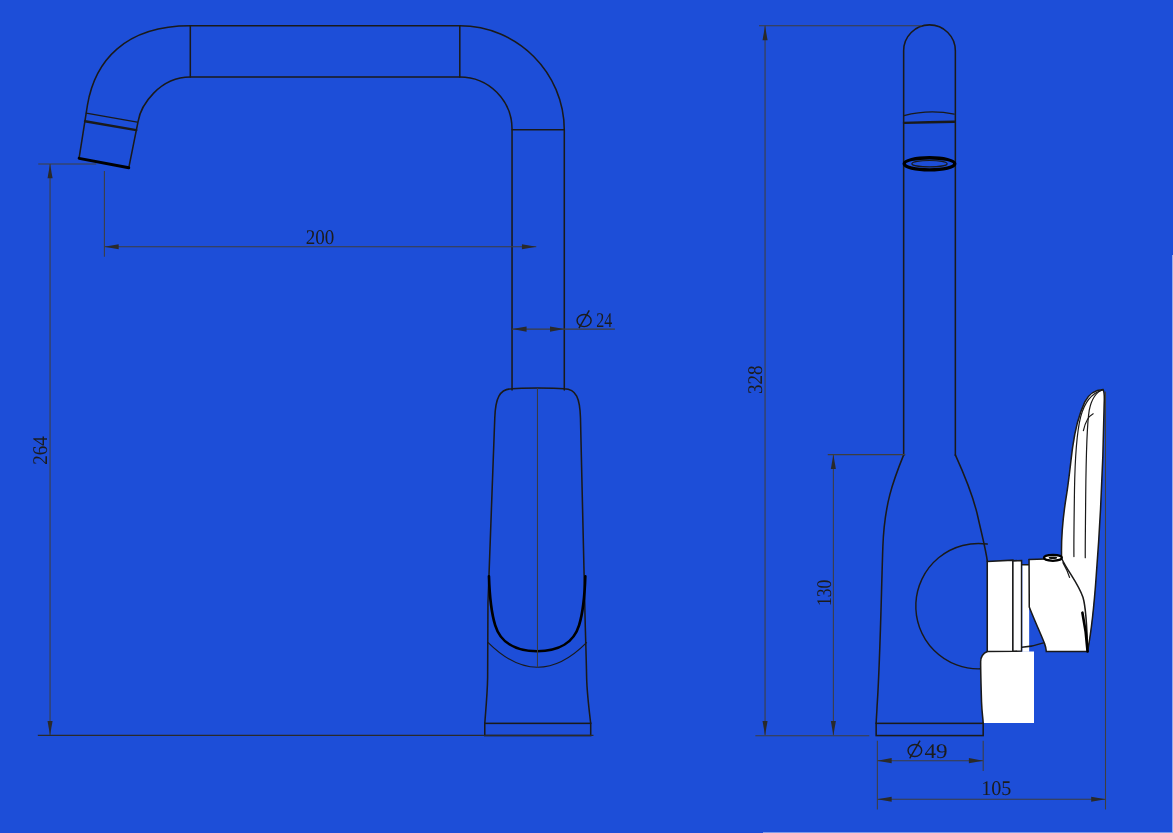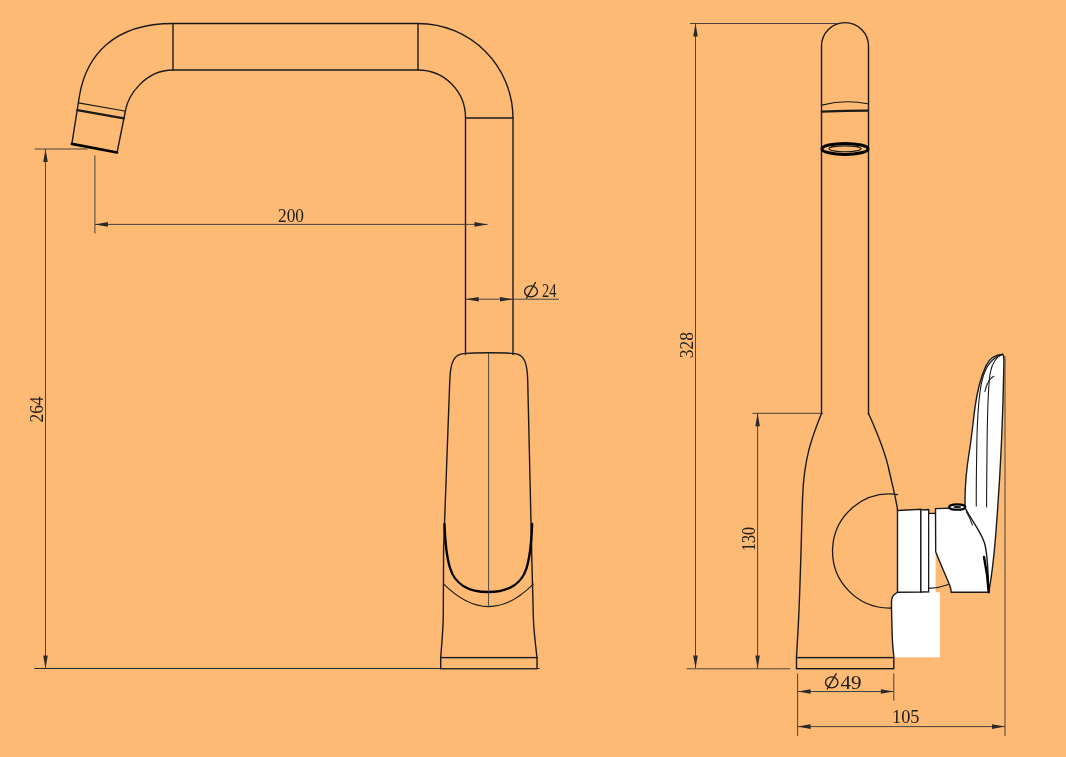--- a/index.html
+++ b/index.html
@@ -1,16 +1,16 @@
 <!DOCTYPE html>
 <html><head>
 <meta charset="utf-8">
 <style>
   html,body{margin:0;padding:0;background:#fff;}
-  .page{width:1066px;height:757px;position:relative;background:#fdba74;overflow:hidden;}
+  .page{width:1066px;height:757px;position:relative;background:#1d4ed8;overflow:hidden;}
   text{font-family:"Liberation Serif",serif;fill:#1c1c1c;}
 </style>
 </head>
 <body>
 <div class="page">
 <svg width="1066" height="757" viewBox="0 0 1066 757">
 <g fill="none" stroke="#1a1a1a" stroke-width="1.4" stroke-linecap="round">
 
 <path d="M 71.9,143.7 L 79.5,95.5 C 86.2,56 113,23.5 173,23.5 L 418,23.5 C 470.5,23.5 513,66 513,118.5 L 513,354.5"></path>
 

